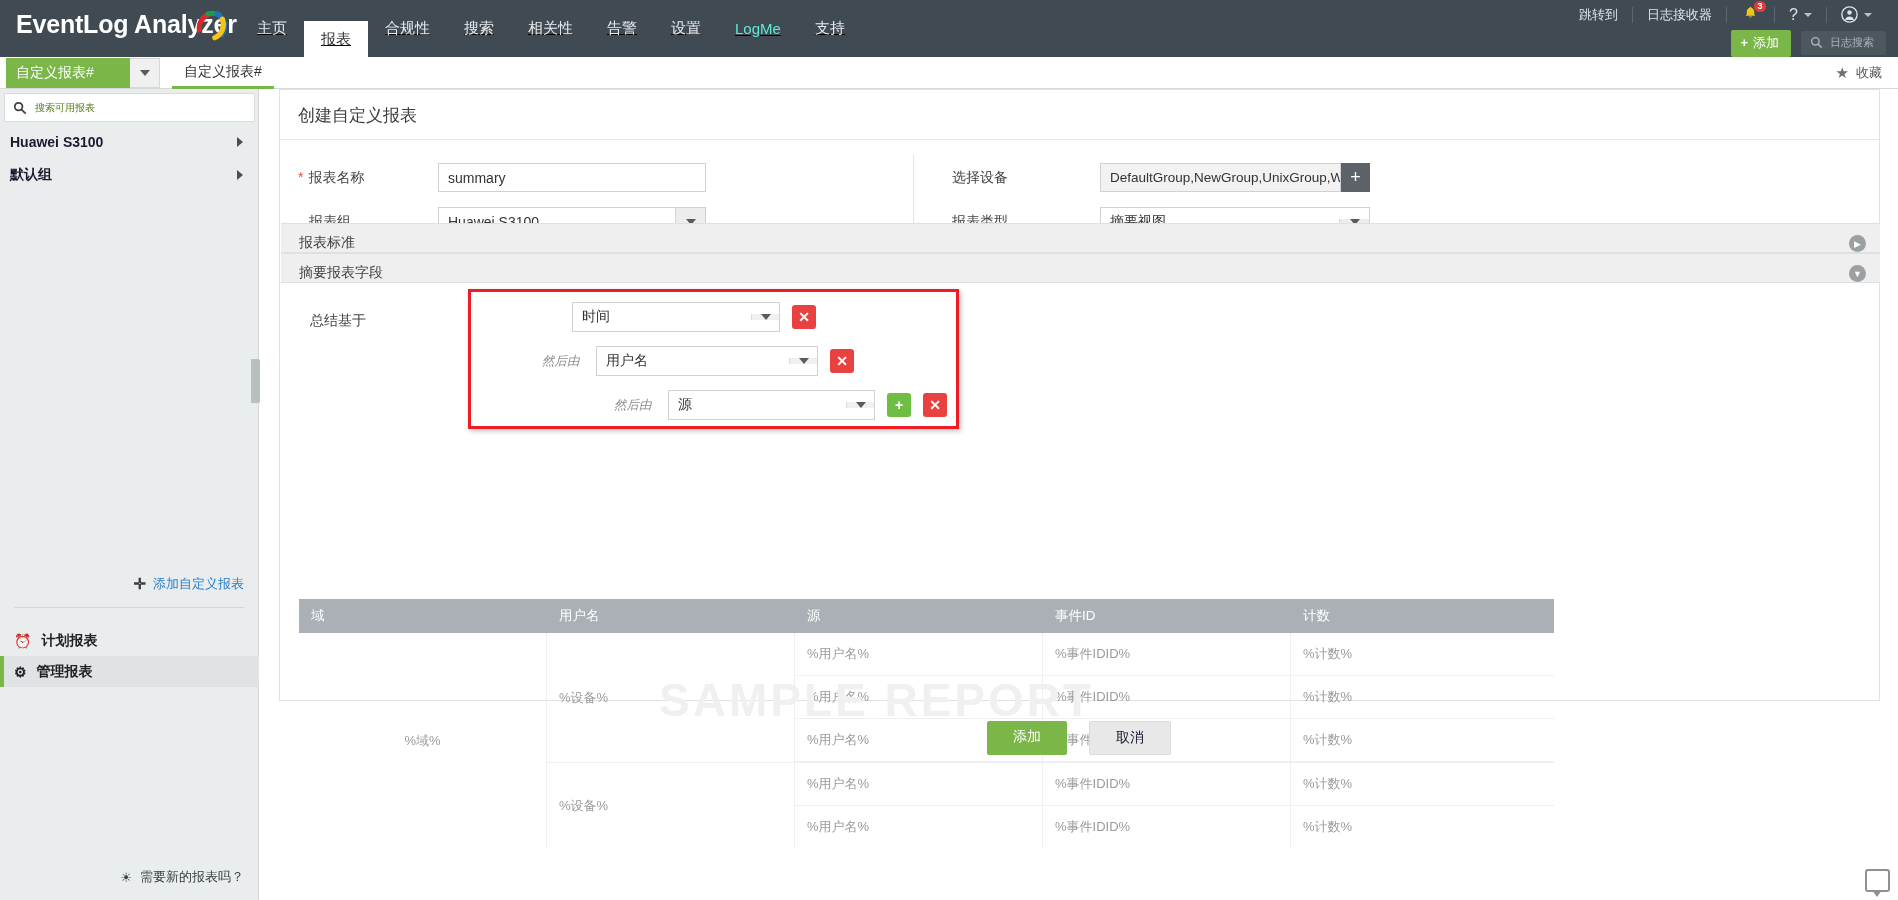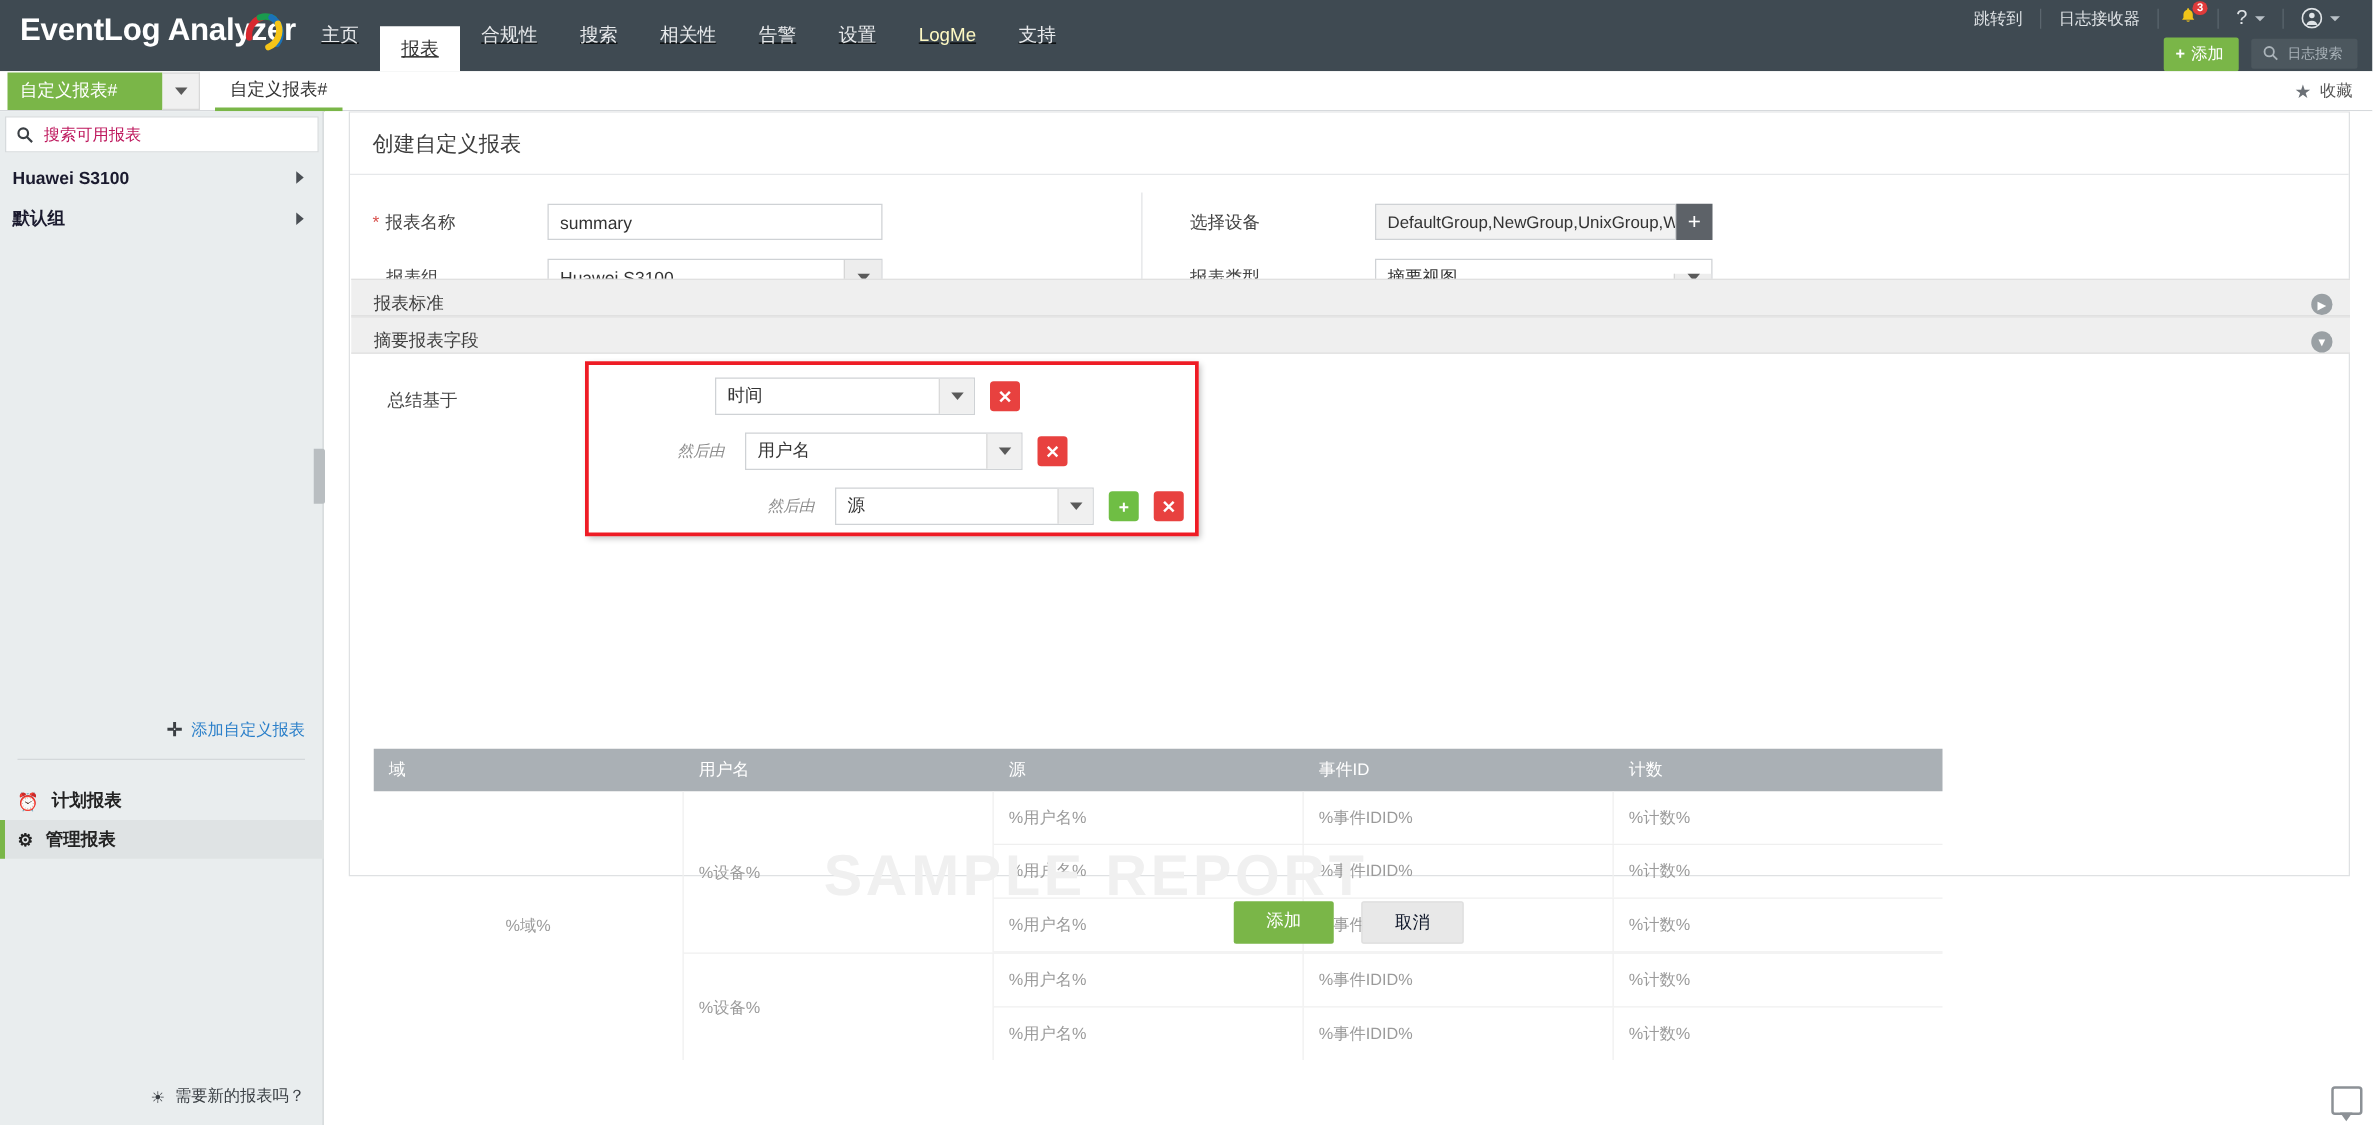--- a/index.html
+++ b/index.html
@@ -26,21 +26,21 @@
     position: absolute; left: 196px; top: 8px; width: 34px; height: 34px;
   }
 
   .mainnav { position: absolute; left: 240px; top: 0; height: 57px; display: flex; align-items: flex-end; text-decoration: underline; }
   .navitem {
     height: 57px; display: flex; align-items: center; justify-content: center;
     padding: 0 17px; color: #e8eaec; font-size: 15px; cursor: pointer;
     white-space: nowrap;
   }
   .navitem.active { background: #ffffff; color: #333; height: 36px; margin-bottom: 0; align-self: flex-end; }
-  .navitem.logme { color: #fef9c3; }
+  .navitem.logme { color: #5eead4; }
 
   .util-row {
     position: absolute; right: 12px; top: 0; height: 29px;
     display: flex; align-items: center; gap: 0px; color: #dfe3e6; font-size: 13px;
   }
   .util-item { padding: 0 14px; cursor: pointer; white-space: nowrap; display:flex; align-items:center; }
   .util-sep { width: 1px; height: 16px; background: #5b666e; }
   .bell-wrap { position: relative; padding: 0 16px; cursor: pointer; }
   .bell-badge {
     position: absolute; top: -4px; right: 8px; background: #e03b3b; color: #fff;
@@ -90,21 +90,21 @@
 
   
   .sidebar {
     position: absolute; left: 0; top: 89px; width: 259px; height: 811px;
     background: #e9edee; border-right: 1px solid #d2d6d8;
   }
   .searchbox {
     position: absolute; left: 4px; top: 4px; width: 251px; height: 29px;
     background: #fff; border: 1px solid #d7dbdd; display: flex; align-items: center; padding-left: 8px; gap: 8px;
   }
-  .searchbox .ph { color: #be185d; font-size: 13px; }
+  .searchbox .ph { color: #4d7c0f; font-size: 10px; }
   .sb-item {
     position: absolute; left: 0; width: 259px; height: 32px;
     display: flex; align-items: center; padding-left: 10px;
     font-size: 14px; color: #1a1a2e; cursor: pointer; font-weight: 600;
   }
   .sb-item .tri { position: absolute; right: 16px; width: 0; height: 0;
     border-top: 5px solid transparent; border-bottom: 5px solid transparent; border-left: 6px solid #4a4f54; }
 
   .addcustom {
     position: absolute; right: 14px; top: 486px; font-size: 13px; color: #2a7fc9; cursor: pointer;
@@ -174,21 +174,21 @@
 
   
   .redbox {
     position: absolute; left: 188px; top: 199px; width: 491px; height: 140px;
     border: 3px solid #ee1c25; background: #fff;
     box-shadow: 2px 2px 5px rgba(0,0,0,0.25);
   }
   .sumlabel { position: absolute; left: 30px; top: 222px; font-size: 14px; color: #444; }
   .thenby { font-size: 12.5px; color: #8d8d8d; font-style: italic; white-space: nowrap; }
 
-  .sel2 { height: 30px; display: flex; border: 1px solid #cfd2d5; background: #fff; }
+  .sel2 { height: 30px; display: flex; border: 1px solid #cfd2d5; background: #fff; align-items: center; }
   .sel2 .sv { flex: 1; display: flex; align-items: center; padding: 0 9px; font-size: 14px; color: #333; }
   .sel2 .sb { width: 28px; background: #f0f0f0; border-left: 1px solid #dadada; display: flex; align-items: center; justify-content: center; }
 
   .sq-btn {
     width: 24px; height: 24px; border-radius: 3px; color: #fff; font-size: 14px; font-weight: bold;
     display: flex; align-items: center; justify-content: center; cursor: pointer; line-height: 1;
   }
   .sq-red { background: #e8413f; }
   .sq-green { background: #6fbe44; }
 

